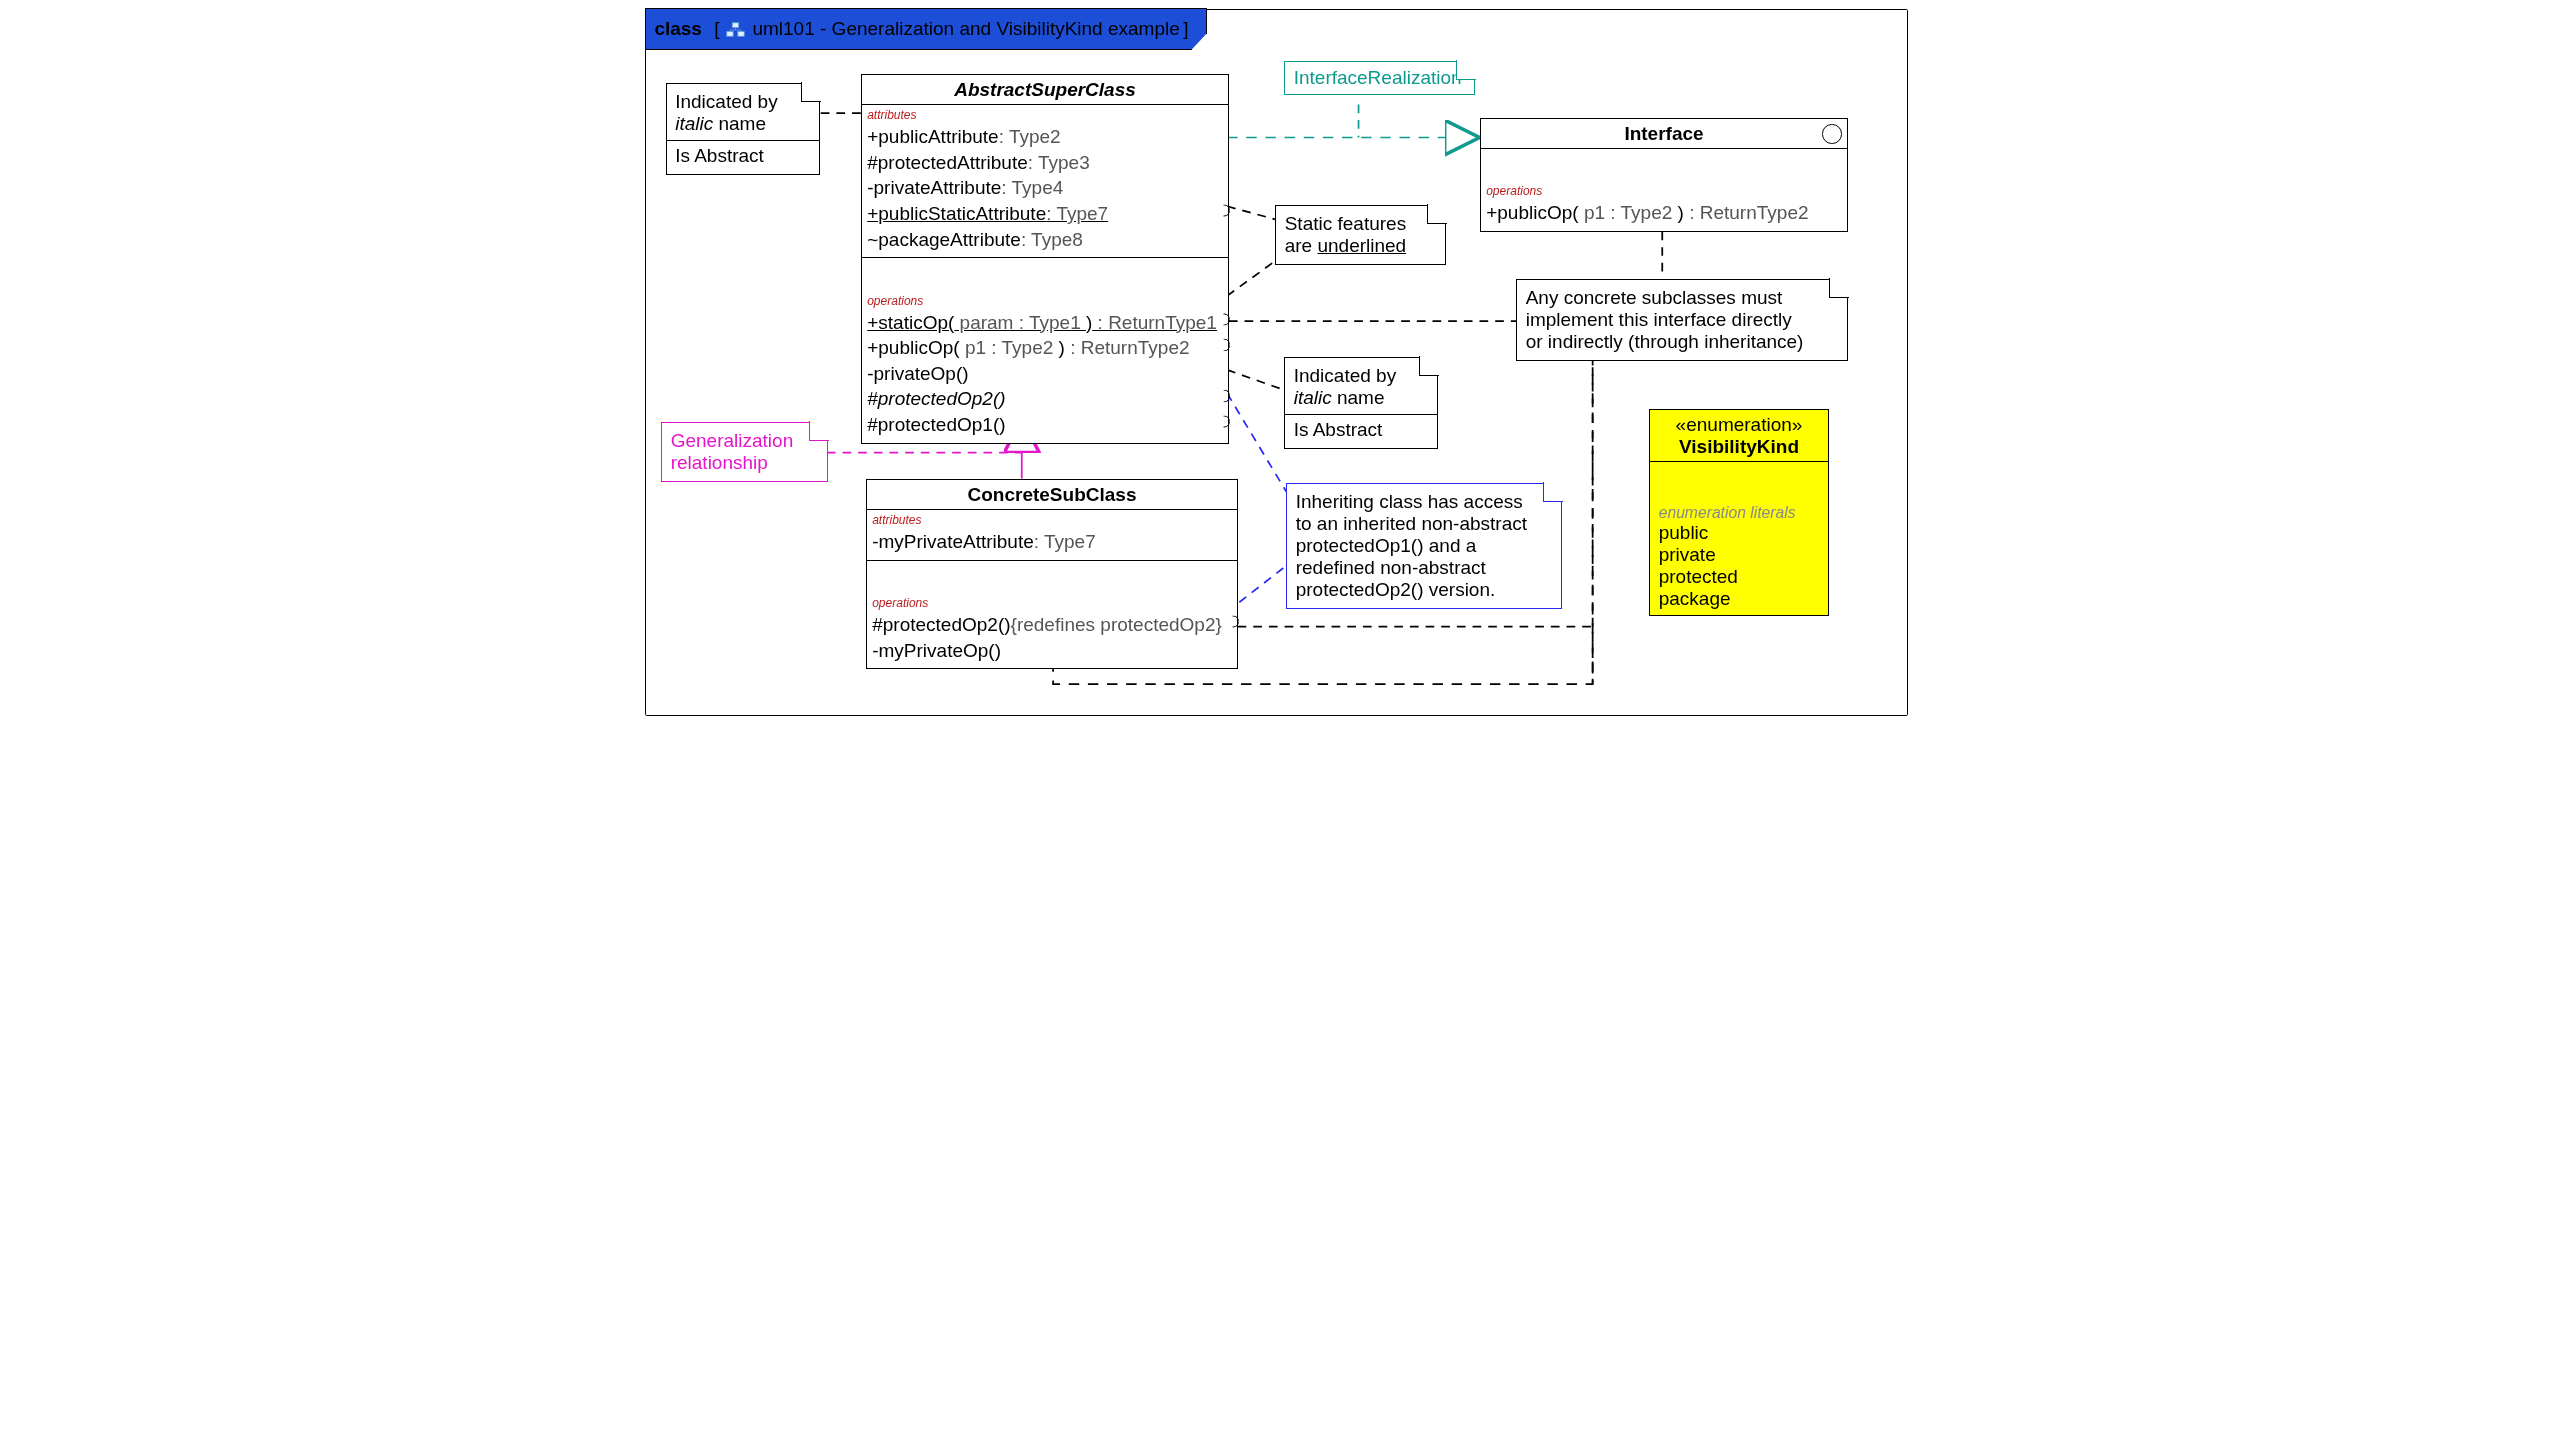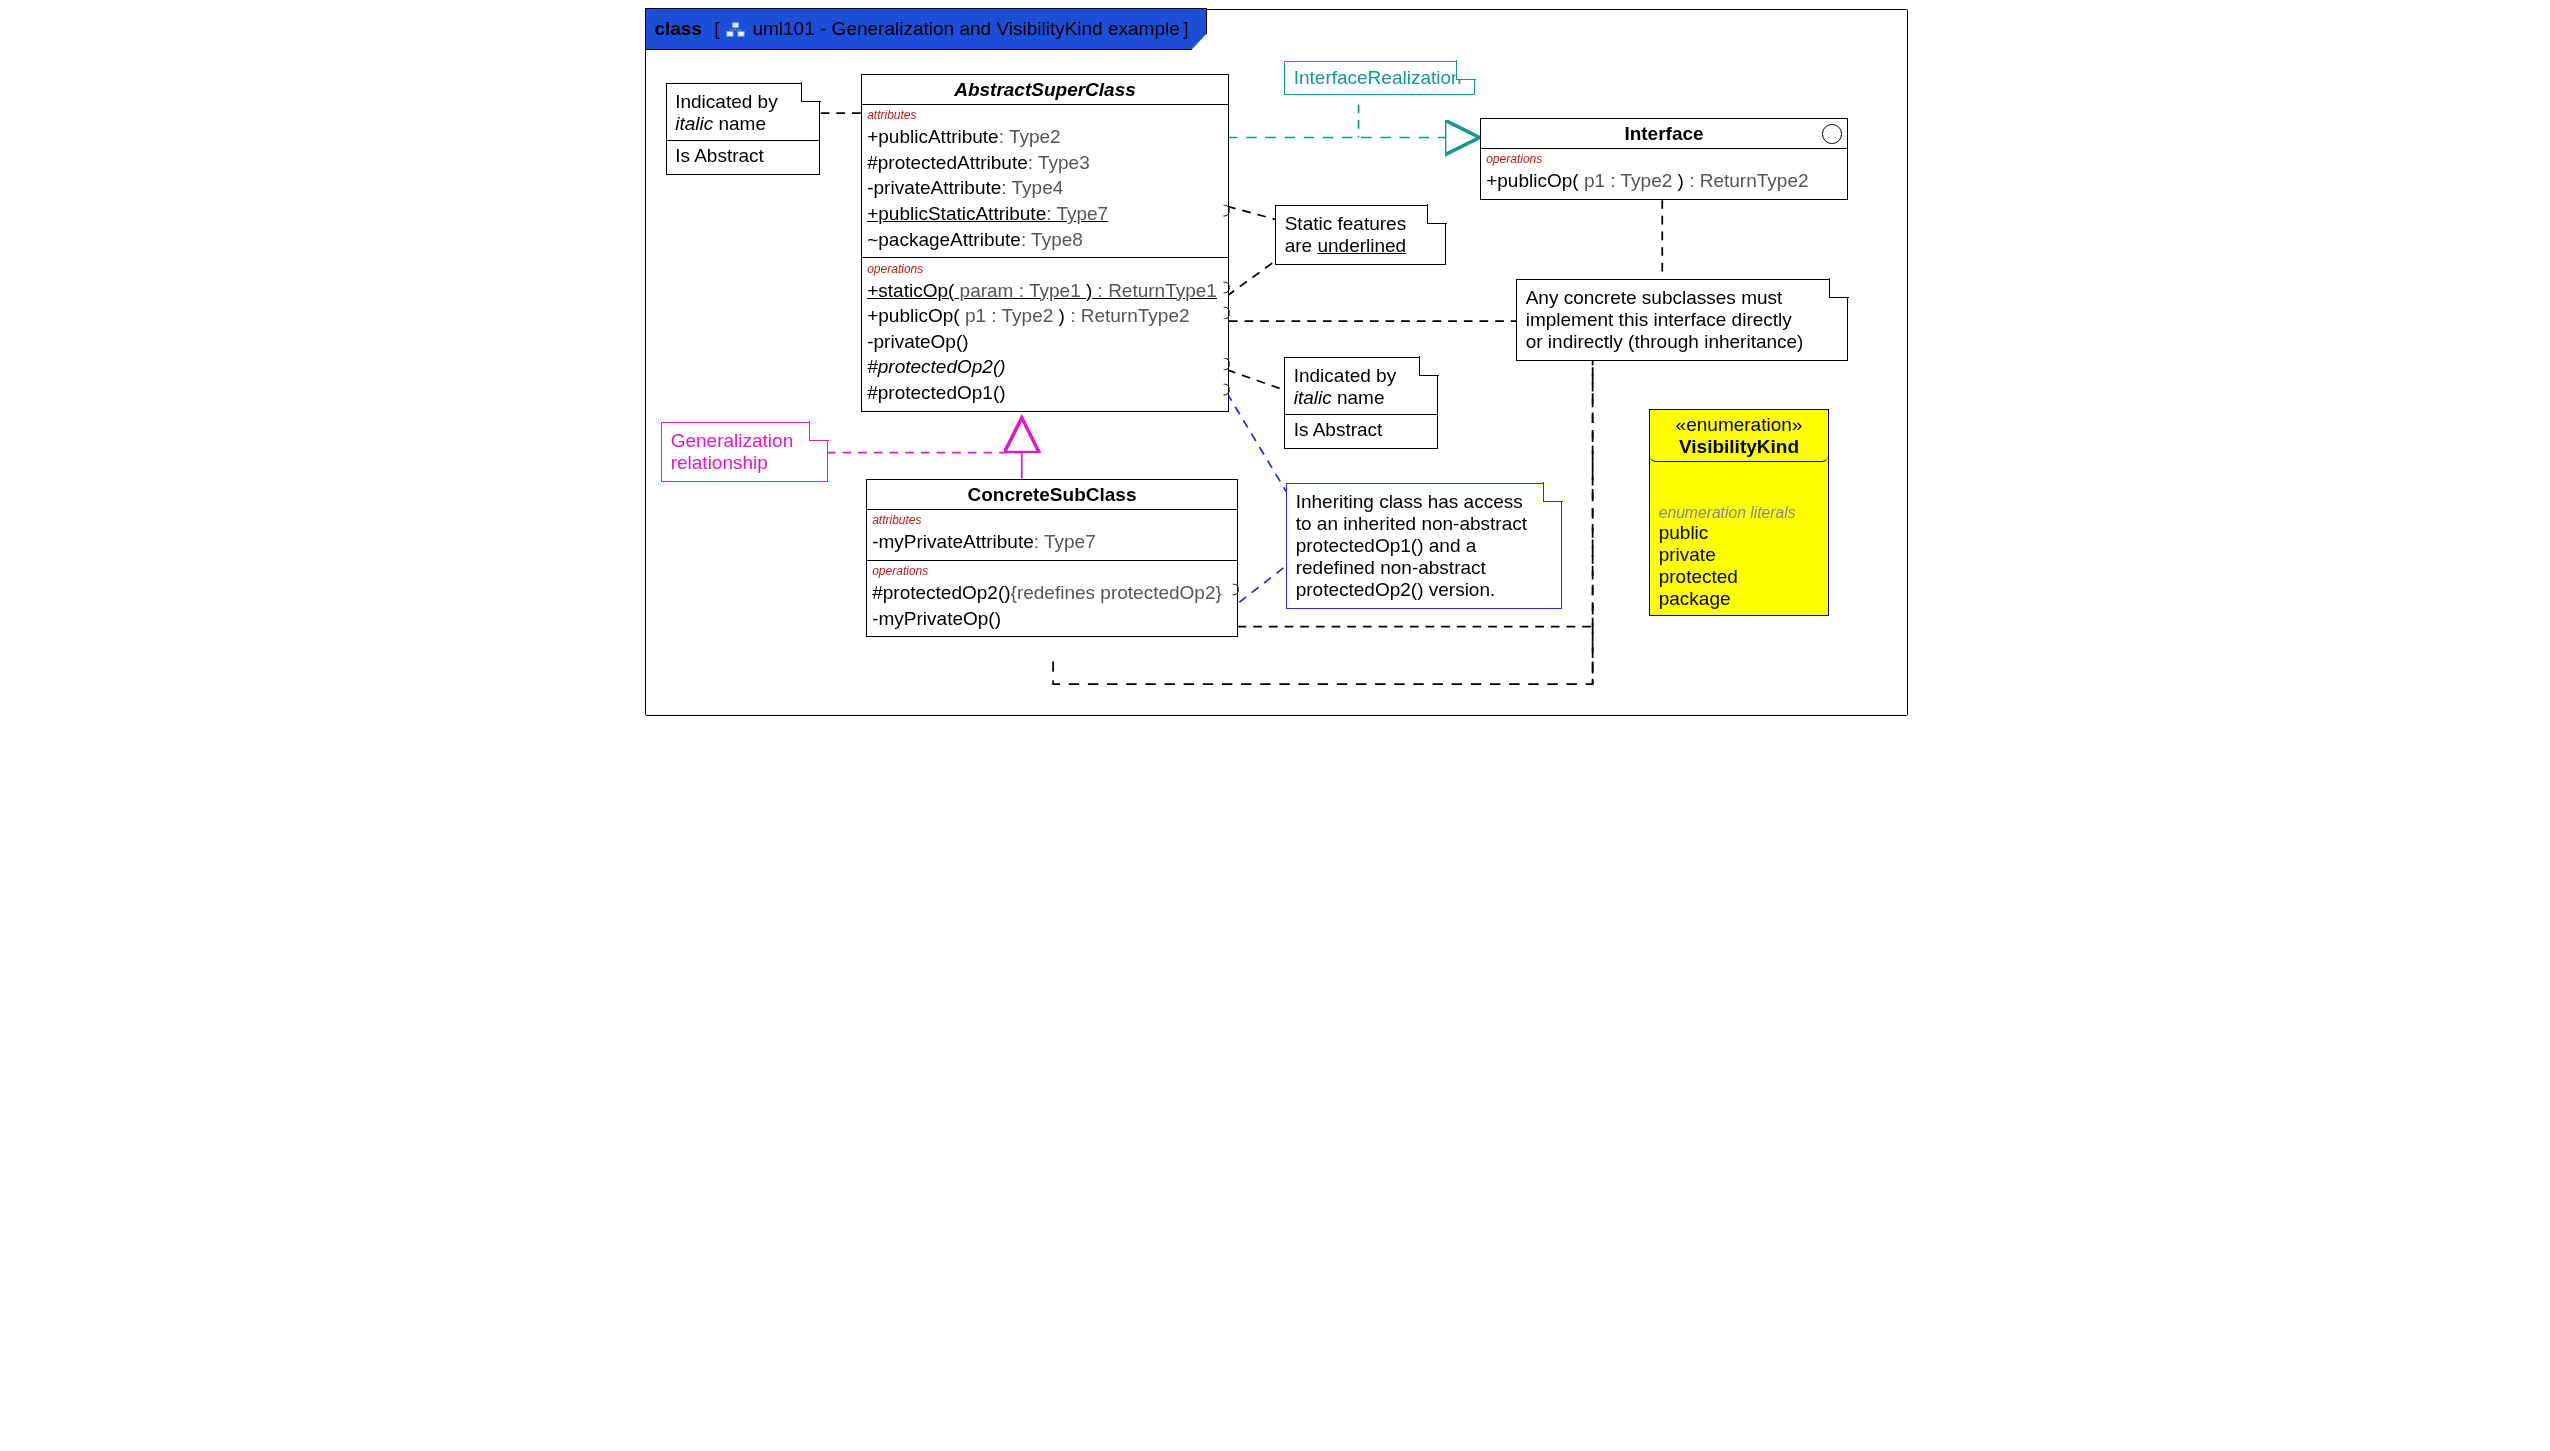--- a/index.html
+++ b/index.html
@@ -58,21 +58,21 @@
     font-weight: bold;
     border-bottom: 1.7px solid #000;
     padding: 3.5px 5.2px;
     position: relative;
   }
   .abstract-name { font-style: italic; }
   .compartment {
     border-bottom: 1.7px solid #000;
     padding: 1.7px 5.2px 5.2px 5.2px;
   }
-  .compartment:last-child { border-bottom: none; }
+  .compartment:last-child { border-bottom: none; margin-top: 32px; }
   .comp-header {
     text-align: left;
     font-style: italic;
     color: #b91c1c;
     font-size: 12px;
     margin: 1.7px 0 1.7px 0;
   }
   .feature {
     white-space: nowrap;
     line-height: 1.35;
@@ -144,21 +144,20 @@
   .enum-box {
     position: absolute;
     background: #ffff00;
     border: 1.7px solid #000;
     z-index: 10;
   }
   .enum-head {
     text-align: center;
     border-bottom: 1.7px solid #000;
     padding: 3.5px 8.7px;
-    border-radius: 6px;
   }
   .enum-head .stereo { display: block; }
   .enum-head .nm { font-weight: bold; margin-top: 48px; }
   .enum-body { padding: 1.7px 8.7px 5.2px 8.7px; }
   .enum-body .hdr { font-style: italic; color: #888; font-size: 15.7px; margin-top: 40px; }
 
   
   svg.connectors {
     position: absolute;
     left: 0; top: 0;

